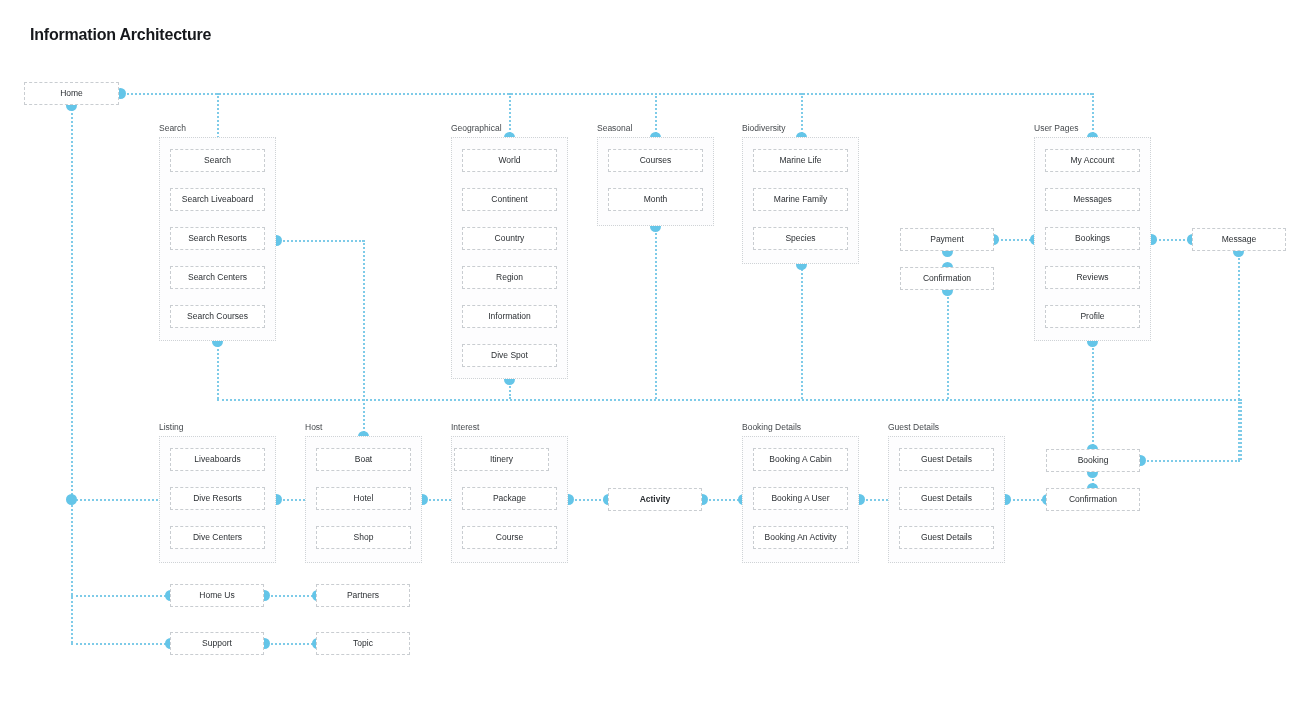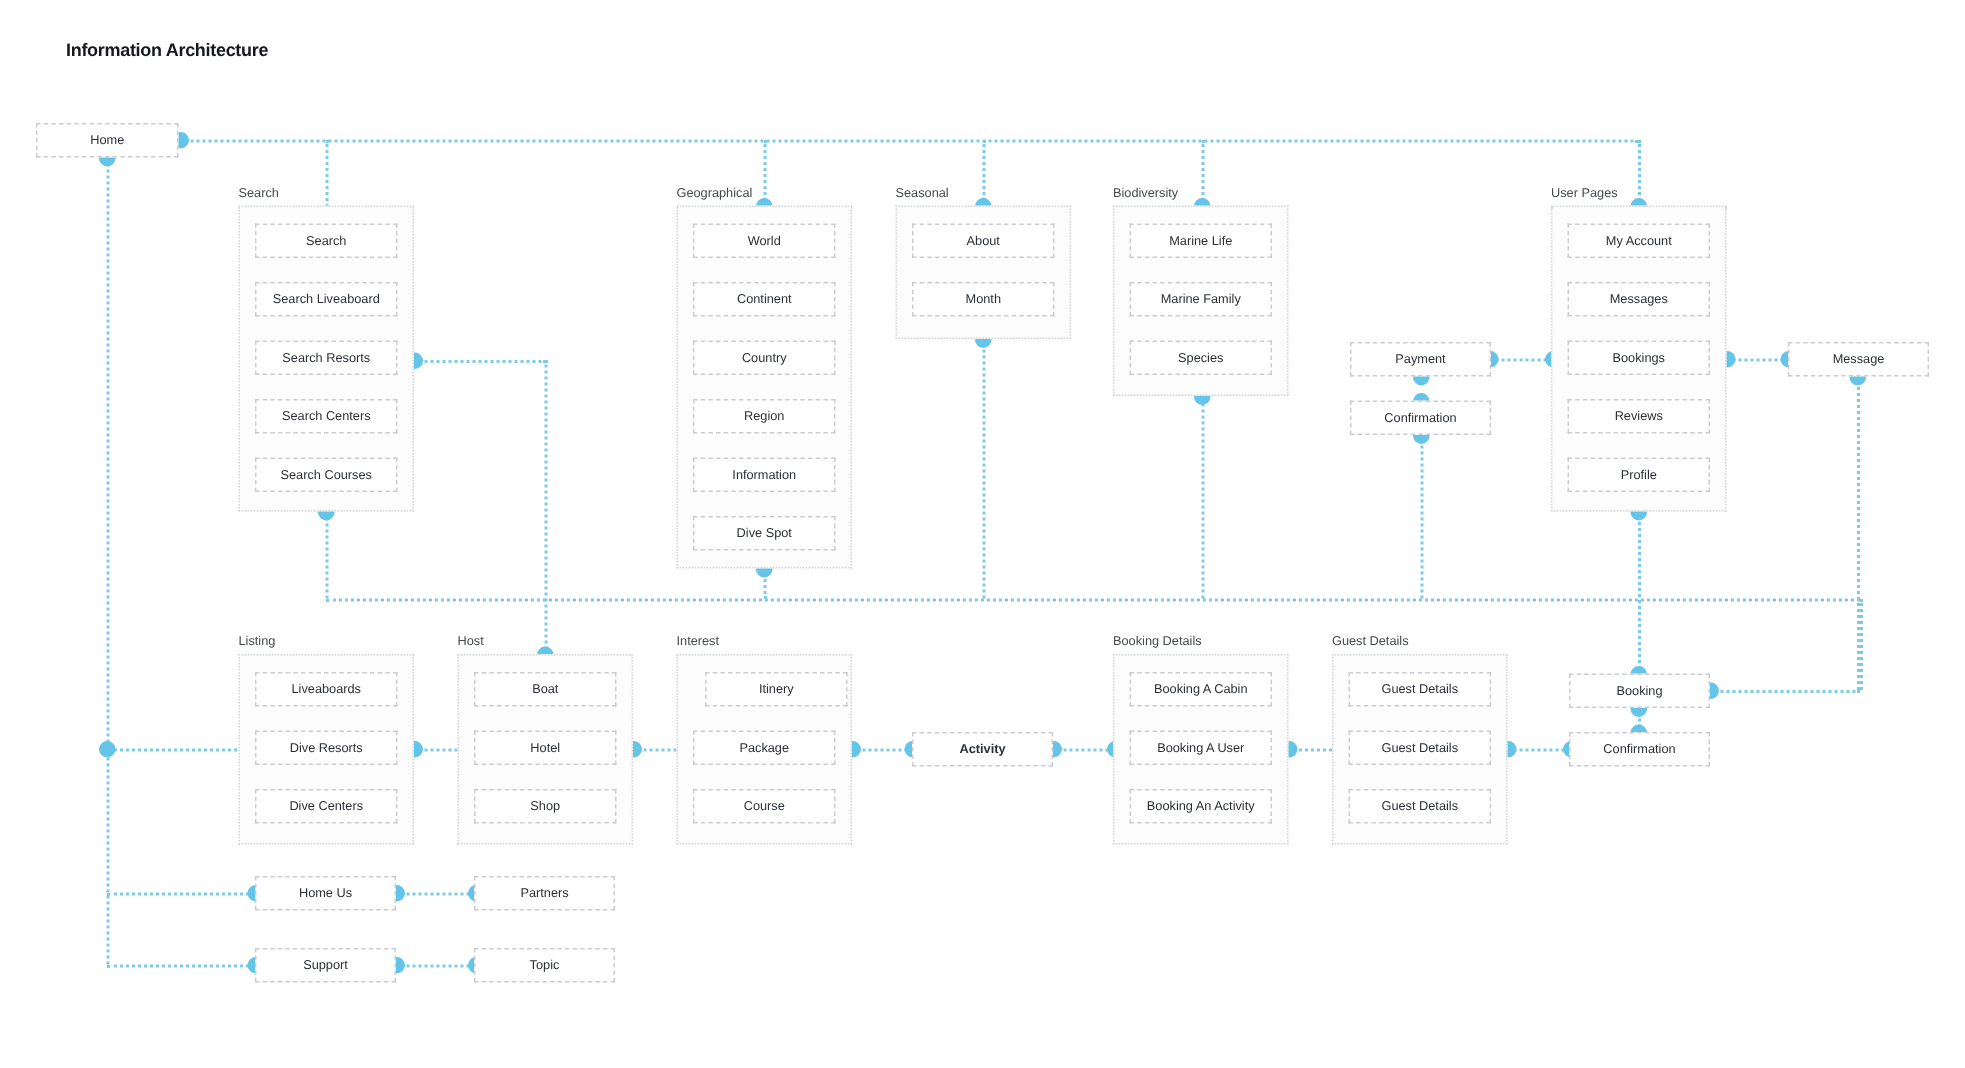--- a/index.html
+++ b/index.html
@@ -6,22 +6,22 @@
   html, body {
     width: 1310px; height: 712px;
     background: #ffffff;
     font-family: "Liberation Sans", "DejaVu Sans", sans-serif;
     overflow: hidden;
   }
   #canvas { position: relative; width: 1310px; height: 712px; }
 
   .page-title {
     position: absolute;
-    left: 44px; top: 26px;
-    font-size: 12px;
+    left: 30px; top: 26px;
+    font-size: 16px;
     font-weight: bold;
     color: #16181c;
     letter-spacing: -0.2px;
   }
 
   
   .conn-h, .conn-v { position: absolute; }
   .conn-h {
     height: 0; border-top: 2px dotted #7ecbe8;
   }
@@ -162,21 +162,21 @@
       <div class="group" style="left: 451px; top: 137px; width: 117px; height: 242px;"></div>
       <div class="group-label" style="left: 451px; top: 123px;">Geographical</div>
       <div class="node" style="left: 462px; top: 149px; width: 95px; height: 23px;">World</div>
       <div class="node" style="left: 462px; top: 188px; width: 95px; height: 23px;">Continent</div>
       <div class="node" style="left: 462px; top: 227px; width: 95px; height: 23px;">Country</div>
       <div class="node" style="left: 462px; top: 266px; width: 95px; height: 23px;">Region</div>
       <div class="node" style="left: 462px; top: 305px; width: 95px; height: 23px;">Information</div>
       <div class="node" style="left: 462px; top: 344px; width: 95px; height: 23px;">Dive Spot</div>
       <div class="group" style="left: 597px; top: 137px; width: 117px; height: 89px;"></div>
       <div class="group-label" style="left: 597px; top: 123px;">Seasonal</div>
-      <div class="node" style="left: 608px; top: 149px; width: 95px; height: 23px;">About</div>
+      <div class="node" style="left: 608px; top: 149px; width: 95px; height: 23px;">Courses</div>
       <div class="node" style="left: 608px; top: 188px; width: 95px; height: 23px;">Month</div>
       <div class="group" style="left: 742px; top: 137px; width: 117px; height: 127px;"></div>
       <div class="group-label" style="left: 742px; top: 123px;">Biodiversity</div>
       <div class="node" style="left: 753px; top: 149px; width: 95px; height: 23px;">Marine Life</div>
       <div class="node" style="left: 753px; top: 188px; width: 95px; height: 23px;">Marine Family</div>
       <div class="node" style="left: 753px; top: 227px; width: 95px; height: 23px;">Species</div>
       <div class="group" style="left: 1034px; top: 137px; width: 117px; height: 204px;"></div>
       <div class="group-label" style="left: 1034px; top: 123px;">User Pages</div>
       <div class="node" style="left: 1045px; top: 149px; width: 95px; height: 23px;">My Account</div>
       <div class="node" style="left: 1045px; top: 188px; width: 95px; height: 23px;">Messages</div>
@@ -188,21 +188,21 @@
       <div class="node" style="left: 170px; top: 448px; width: 95px; height: 23px;">Liveaboards</div>
       <div class="node" style="left: 170px; top: 487px; width: 95px; height: 23px;">Dive Resorts</div>
       <div class="node" style="left: 170px; top: 526px; width: 95px; height: 23px;">Dive Centers</div>
       <div class="group" style="left: 305px; top: 436px; width: 117px; height: 127px;"></div>
       <div class="group-label" style="left: 305px; top: 422px;">Host</div>
       <div class="node" style="left: 316px; top: 448px; width: 95px; height: 23px;">Boat</div>
       <div class="node" style="left: 316px; top: 487px; width: 95px; height: 23px;">Hotel</div>
       <div class="node" style="left: 316px; top: 526px; width: 95px; height: 23px;">Shop</div>
       <div class="group" style="left: 451px; top: 436px; width: 117px; height: 127px;"></div>
       <div class="group-label" style="left: 451px; top: 422px;">Interest</div>
-      <div class="node" style="left: 470px; top: 448px; width: 95px; height: 23px;">Itinery</div>
+      <div class="node" style="left: 454px; top: 448px; width: 95px; height: 23px;">Itinery</div>
       <div class="node" style="left: 462px; top: 487px; width: 95px; height: 23px;">Package</div>
       <div class="node" style="left: 462px; top: 526px; width: 95px; height: 23px;">Course</div>
       <div class="group" style="left: 742px; top: 436px; width: 117px; height: 127px;"></div>
       <div class="group-label" style="left: 742px; top: 422px;">Booking Details</div>
       <div class="node" style="left: 753px; top: 448px; width: 95px; height: 23px;">Booking A Cabin</div>
       <div class="node" style="left: 753px; top: 487px; width: 95px; height: 23px;">Booking A User</div>
       <div class="node" style="left: 753px; top: 526px; width: 95px; height: 23px;">Booking An Activity</div>
       <div class="group" style="left: 888px; top: 436px; width: 117px; height: 127px;"></div>
       <div class="group-label" style="left: 888px; top: 422px;">Guest Details</div>
       <div class="node" style="left: 899px; top: 448px; width: 95px; height: 23px;">Guest Details</div>

